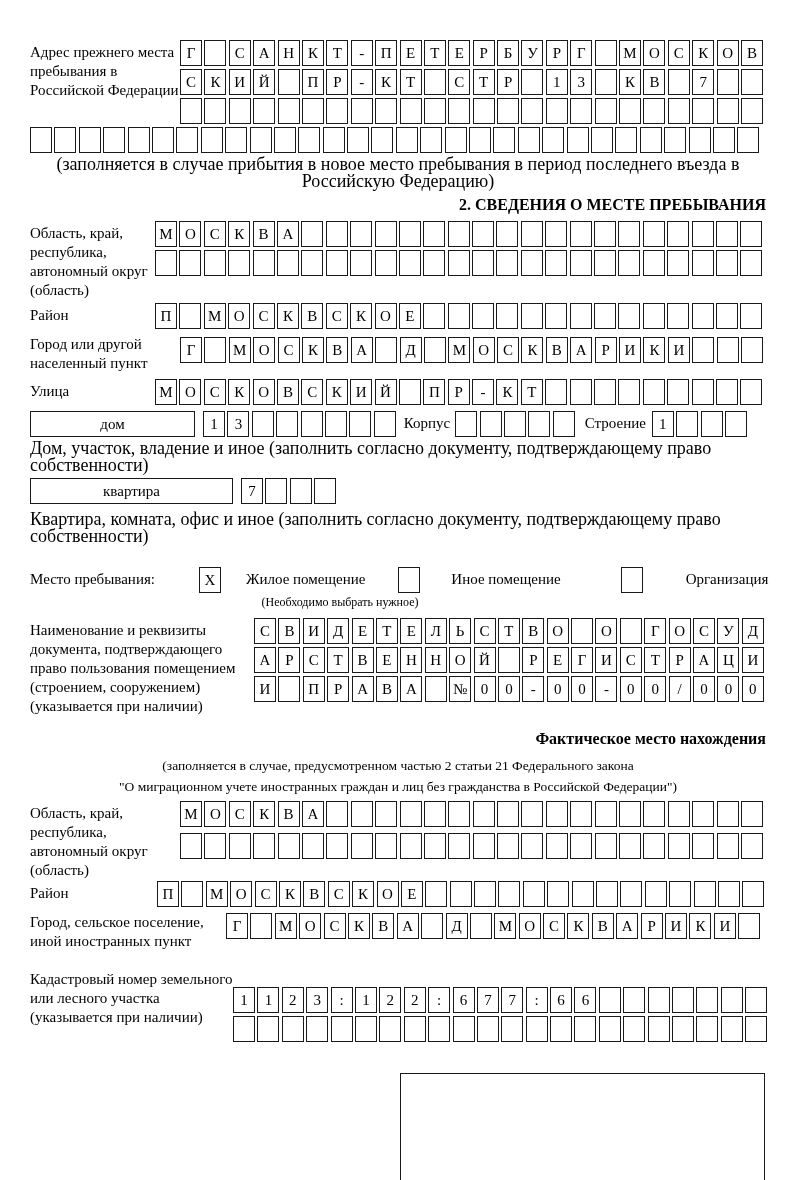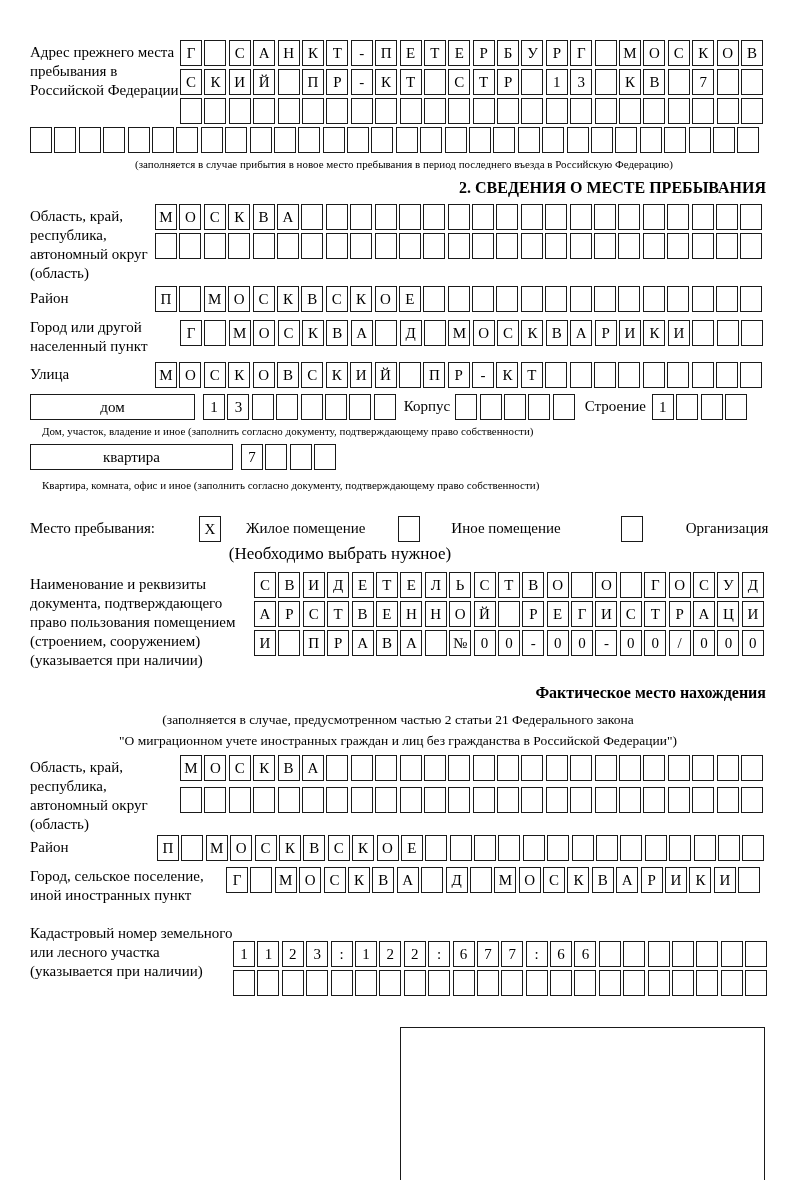--- a/index.html
+++ b/index.html
@@ -18,34 +18,34 @@
   .boxes { display:flex; gap:2.4px; margin-bottom:3px; }
   .cbox {
     box-sizing:border-box; flex:none;
     width:22px; height:26px;
     border:1.6px solid #1a1a1a;
     display:flex; align-items:center; justify-content:center;
     font-size:15px; line-height:1;
   }
   .rows-col { display:flex; flex-direction:column; }
 
-  .caption { font-size:11px; line-height:17px;margin-left:12px; }
+  .caption { font-size:18px; line-height:17px; }
   .caption.center { text-align:center; }
 
   .sec-title { text-align:right; font-weight:bold; font-size:16px; margin:6px 0 7px 0; }
 
   .widebox {
     box-sizing:border-box; border:1.6px solid #1a1a1a; height:26px;
     display:flex; align-items:center; justify-content:center;
     flex:none; font-size:15px;
   }
   .inline-lbl { padding-top:4px; flex:none; }
 
   .stay-row { display:flex; align-items:flex-start; margin-top:22px;gap:16px; }
-  .stay-note { margin-left:185px; width:250px; text-align:center; font-size:17px; margin-top:2px; }
+  .stay-note { margin-left:185px; width:250px; text-align:center; font-size:12px; margin-top:2px; }
 
   .fact-note { text-align:center; font-size:13.5px; line-height:21px; }
 
   .stamp-wrap { margin-left:370px; width:365px; margin-top:28px; }
   .stamp-box { box-sizing:border-box; width:365px; height:172px; border:1.6px solid #1a1a1a; }
 
   .mb2 { margin-bottom:2px; }
 </style>
 </head>
 <body>

